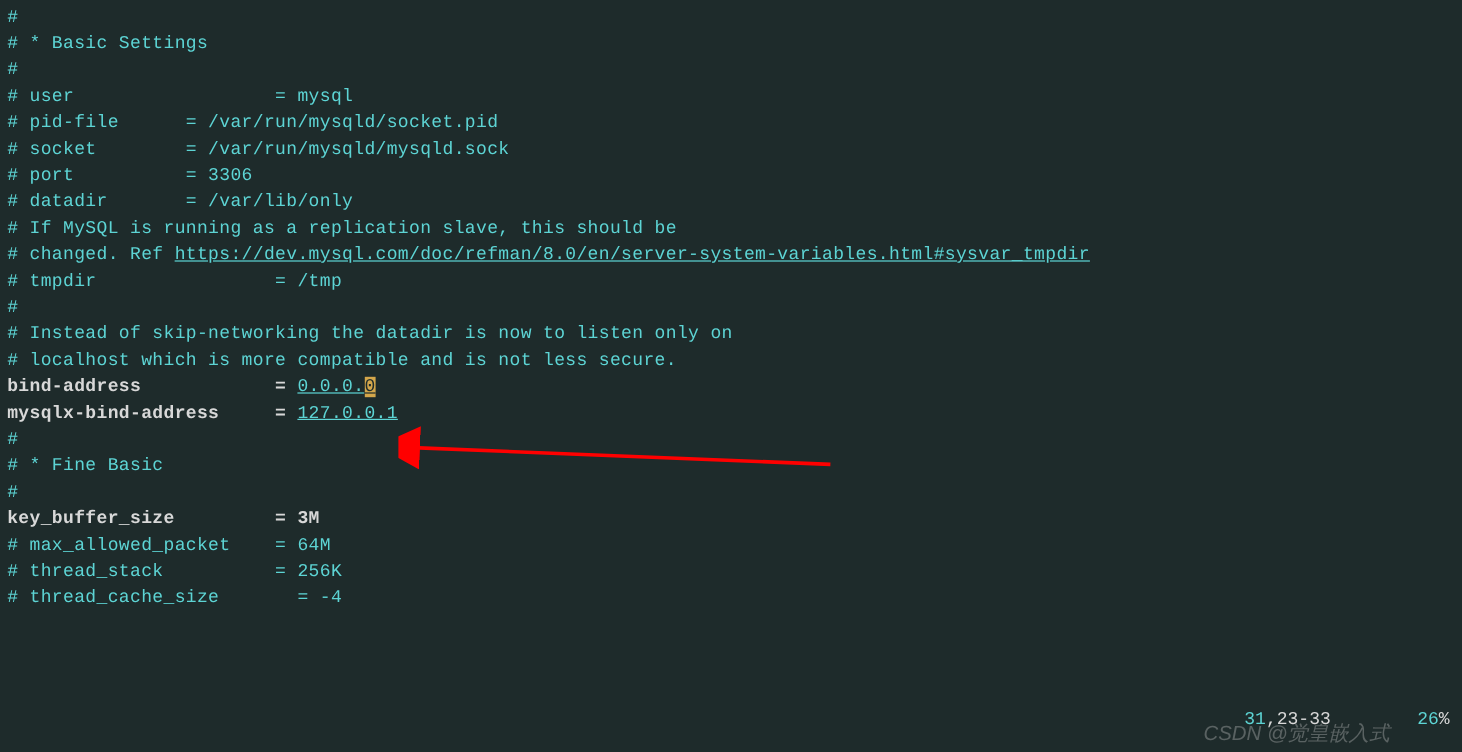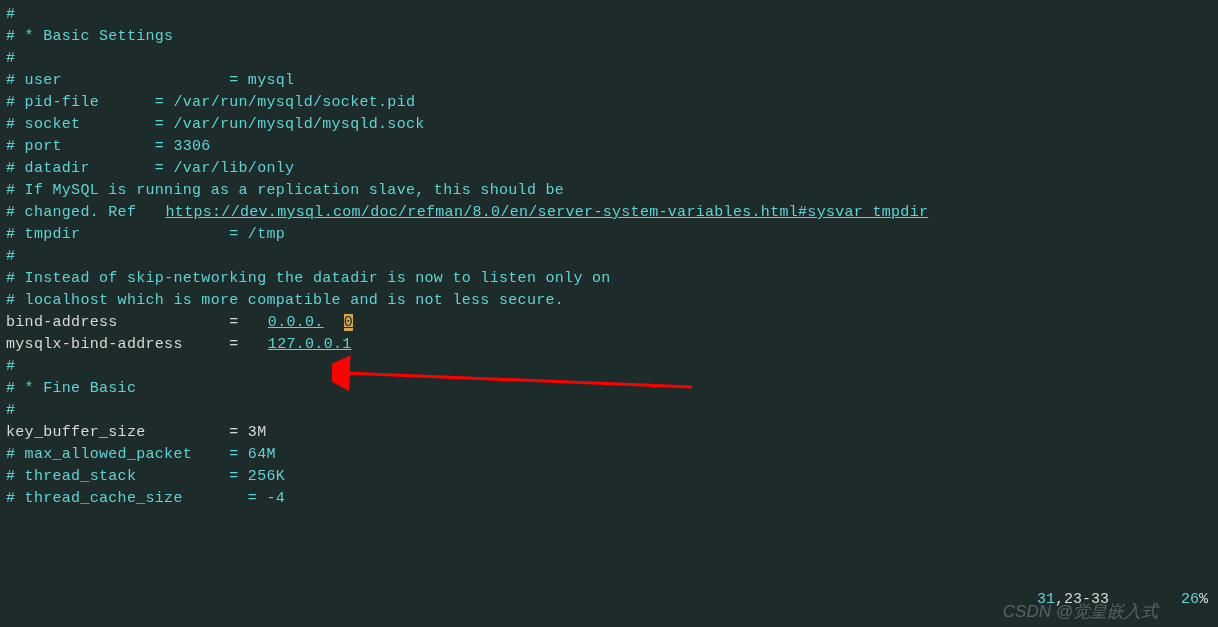--- a/index.html
+++ b/index.html
@@ -21,24 +21,24 @@
     }
     .line {
       white-space: pre;
       letter-spacing: 0.3px;
     }
     .comment {
       color: #5dd4d4;
     }
     .white {
       color: #d8d8d8;
+      font-weight: bold;
     }
     .underline {
       text-decoration: underline;
-      margin-left: 20px;
     }
     .cursor {
       background: #d4a74b;
       color: #1e2b2b;
       padding: 0;
     }
     .arrow-svg {
       position: absolute;
       top: 353px;
       left: 332px;

